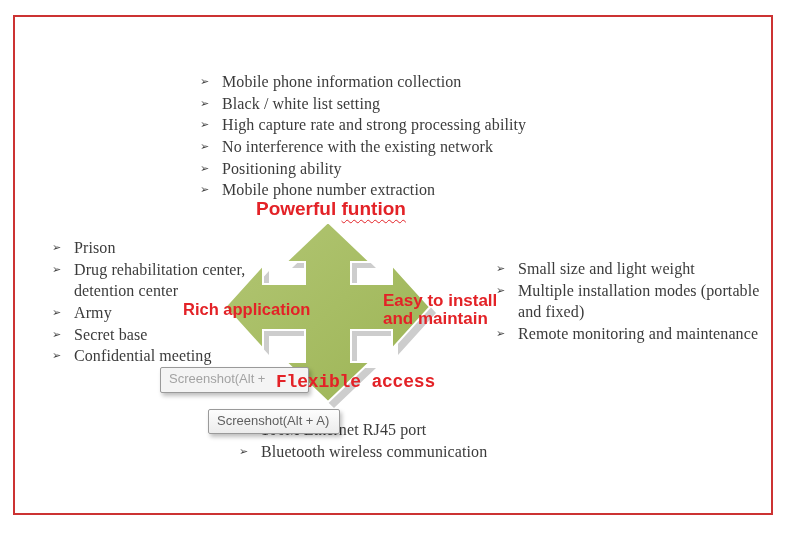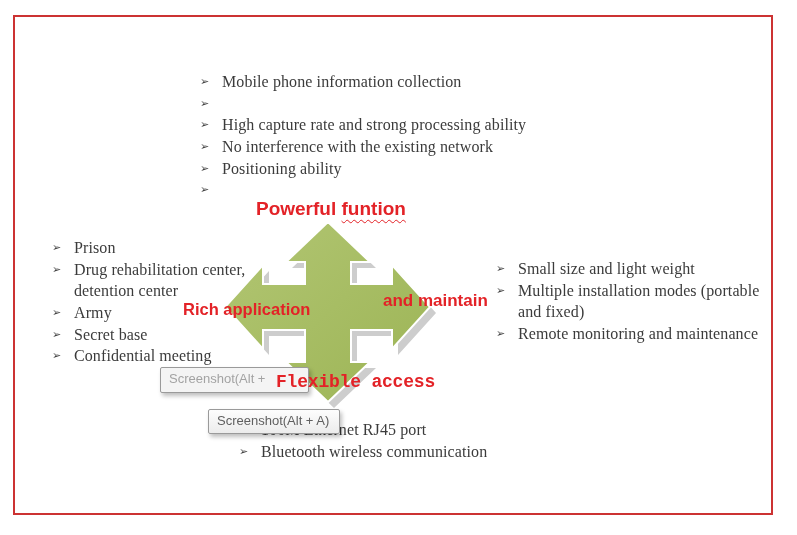--- a/index.html
+++ b/index.html
@@ -79,35 +79,37 @@
     <path fill="url(#ag)" stroke="#ffffff" stroke-width="2" d="M328 222 L370 262 L351 262 L351 284 L392 284 L392 265 L430 307 L392 349 L392 330 L351 330 L351 362 L370 362 L328 402 L286 362 L305 362 L305 330 L263 330 L263 349 L225 307 L263 265 L263 284 L305 284 L305 262 L286 262 Z"></path>
   </svg>
 
   <div class="list top-list">
     <div class="li">
         <span class="b">➢</span>
         <span class="t">Mobile phone information collection</span>
       </div>
     <div class="li">
         <span class="b">➢</span>
+        <span class="t">Black / white list setting</span>
       </div>
     <div class="li">
         <span class="b">➢</span>
         <span class="t">High capture rate and strong processing ability</span>
       </div>
     <div class="li">
         <span class="b">➢</span>
         <span class="t">No interference with the existing network</span>
       </div>
     <div class="li">
         <span class="b">➢</span>
         <span class="t">Positioning ability</span>
       </div>
     <div class="li">
         <span class="b">➢</span>
+        <span class="t">Mobile phone number extraction</span>
       </div>
   </div>
 
   <div class="list left-list">
     <div class="li">
         <span class="b">➢</span>
         <span class="t">Prison</span>
       </div>
     <div class="li">
         <span class="b">➢</span>
@@ -157,20 +159,21 @@
       </div>
     <div class="li">
         <span class="b">➢</span>
         <span class="t">Bluetooth wireless communication</span>
       </div>
   </div>
 
   <div class="red-label label-top"><span>Powerful </span><span class="squiggle">funtion</span></div>
   <div class="red-label label-left">Rich application</div>
   <div class="red-label label-right">
+    <div>Easy to install</div>
     <div>and maintain</div>
   </div>
   <div class="red-label label-bottom">Flexible access</div>
 
   <div class="tooltip tooltip-1"><span class="clip">Screenshot(Alt + A)</span></div>
   <div class="tooltip tooltip-2"><span>Screenshot(Alt + A)</span></div>
 
 </div>
 
 </body></html>

